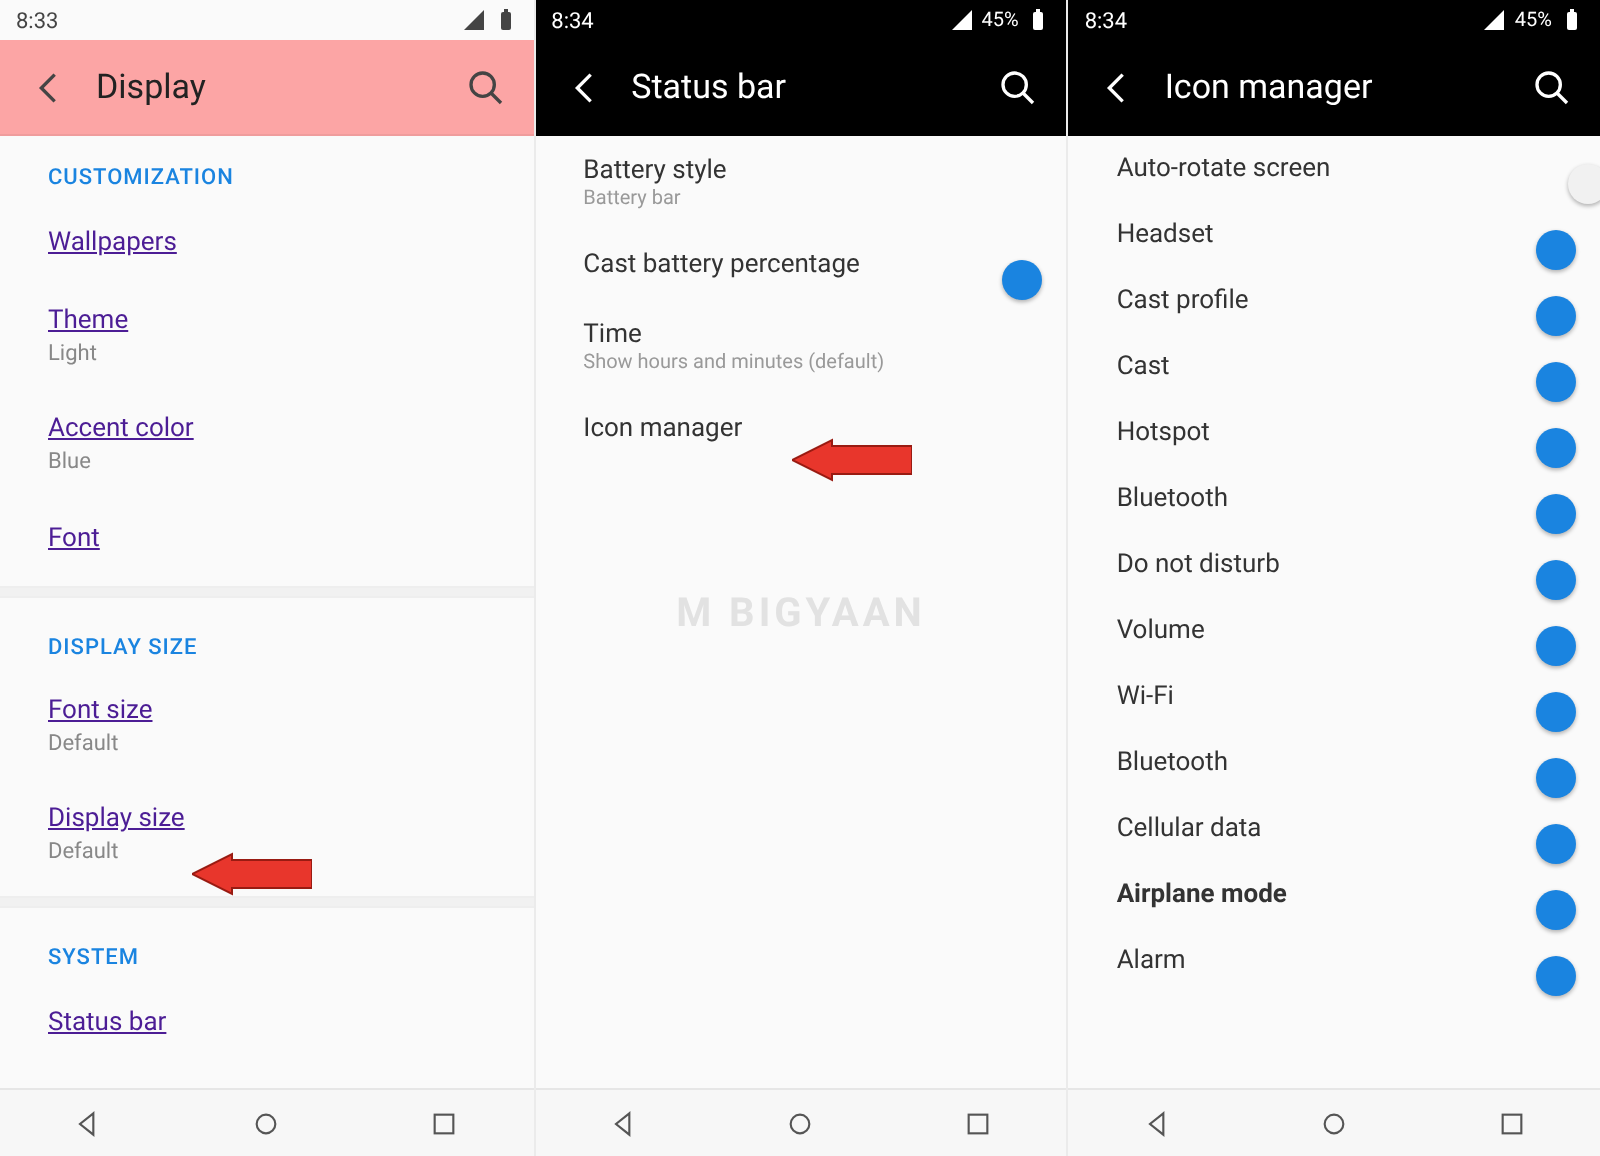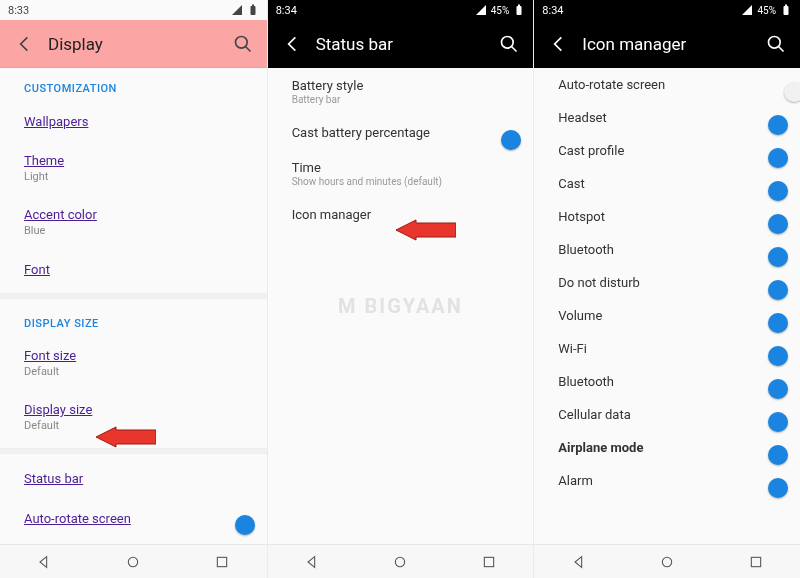--- a/index.html
+++ b/index.html
@@ -115,20 +115,21 @@
       <div class="cat">Display size</div>
       <div class="row">
           <span class="label">Font size</span>
           <span class="sub">Default</span>
         </div>
       <div class="row">
           <span class="label">Display size</span>
           <span class="sub">Default</span>
         </div>
       <div class="divider"></div>
+      <div class="cat">System</div>
       <div class="row">
           <span class="label">Status bar</span>
         </div>
       <div class="row">
           <span class="label">Auto-rotate screen</span>
           <span class="sw"><span class="switch on"></span></span>
         </div>
 
     </div>
     <div class="arrow" style="left:96px; top:426px;">

